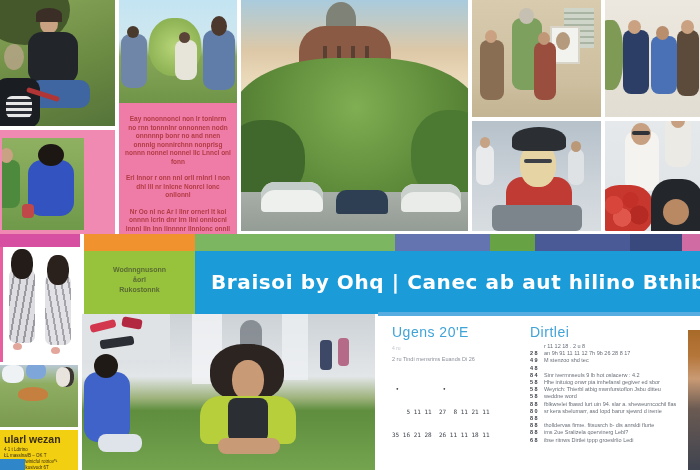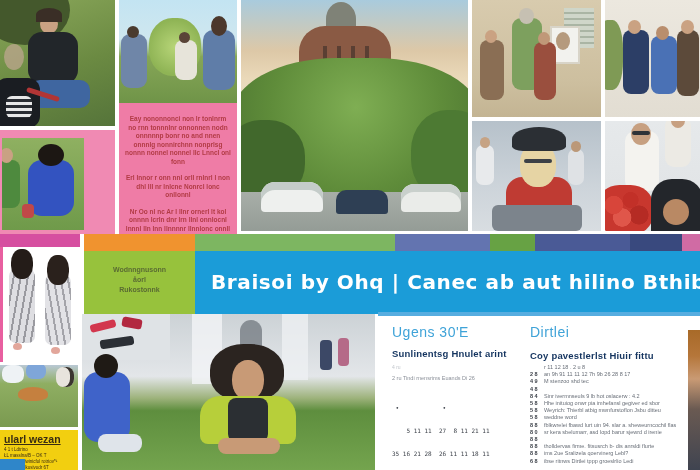--- a/index.html
+++ b/index.html
@@ -32,21 +32,21 @@
 
   .txt{position:absolute;}
   .banner-text{color:#ffffff;font-size:20px;font-weight:600;letter-spacing:.6px;
                font-family:"DejaVu Sans",sans-serif;white-space:nowrap;}
   .green-card{background:#97c23c;color:#5a6b33;font-size:7px;text-align:center;
               font-weight:700;line-height:10px;}
   .pink-card{background:#ef7ca6;color:#b23b45;font-size:6.5px;line-height:8.5px;
              text-align:center;font-weight:700;}
   .pink-card p{margin:0 0 8px 0;}
   .yellow-card{background:#f2cf10;color:#3a2d12;}
-  .yellow-card .yc-title{font-size:10.5px;font-weight:700;margin:3px 0 2px 4px;text-decoration:underline;}
+  .yellow-card .yc-title{font-size:10.5px;font-weight:700;margin:3px 0 2px 4px;}
   .yellow-card .yc-line{font-size:4.5px;line-height:6px;margin-left:4px;}
 
   .panel{background:#ffffff;border-top:4px solid #57ade0;}
   .cal-header{color:#3fa3d8;font-size:14px;letter-spacing:.5px;}
   .cal-sub{color:#14345f;font-size:9.5px;font-weight:700;letter-spacing:.2px;}
   .cal-faint{color:#c2c6cc;font-size:5px;}
   .cal-note{color:#8b9099;font-size:5.5px;}
   .cal-grid{font-family:"DejaVu Sans Mono",monospace;font-size:6px;line-height:7.6px;
             color:#3a3f47;white-space:pre;}
   .sch-row{display:flex;line-height:7.2px;}
@@ -218,38 +218,36 @@
     <div class="s" style="left:128px;top:30px;width:74px;height:58px;background:#2b2420;border-radius:45%;"></div>
     <div class="s" style="left:150px;top:46px;width:32px;height:40px;background:#c89a76;border-radius:48%;"></div>
     <div class="s" style="left:118px;top:82px;width:96px;height:48px;background:#b7cf3a;border-radius:20px 20px 8px 8px;"></div>
     <div class="s" style="left:146px;top:84px;width:40px;height:44px;background:#2b2f33;border-radius:8px;"></div>
     <div class="s" style="left:136px;top:124px;width:62px;height:16px;background:#c89a76;border-radius:8px;"></div>
   </div>
 
   <div class="panel abs" style="left:378px;top:312px;width:322px;height:158px;box-sizing:border-box;">
 
     <div class="abs" style="left:14px;top:8px;width:132px;">
-      <div class="cal-header">Ugens 30'E</div>
-      <div class="cal-sub" style="margin-top:8px;">Sunlinentsg Hnulet arint</div>
+      <div class="cal-header">Ugens 20'E</div>
       <div class="cal-faint" style="margin-top:5px;">4 ru</div>
       <div class="cal-note" style="margin-top:5px;">2 ru   Tindi rnensrims    Euands Di 26</div>
       <div class="cal-grid" style="margin-top:8px;">
         <div> •            •</div>
         <div>    5 11 11  27  8 11 21 11</div>
         <div>35 16 21 28  26 11 11 18 11</div>
         
         
         
         
       </div>
     </div>
 
     <div class="abs" style="left:152px;top:8px;width:156px;">
       <div class="cal-header">Dirtlei</div>
-      <div class="cal-sub" style="margin-top:10px;">Coy pavestlerlst Hiuir fittu</div>
       <div style="margin-top:3px;">
         <div class="sch-row">
             <span class="sch-time"></span>
             <span class="sch-text">r 11 12 18 .  2 u 8</span>
           </div>
         <div class="sch-row">
             <span class="sch-time">2 8</span>
             <span class="sch-text">an 9h 91 11 11 12 7h 9b 26 28 8 17</span>
           </div>
         <div class="sch-row">

